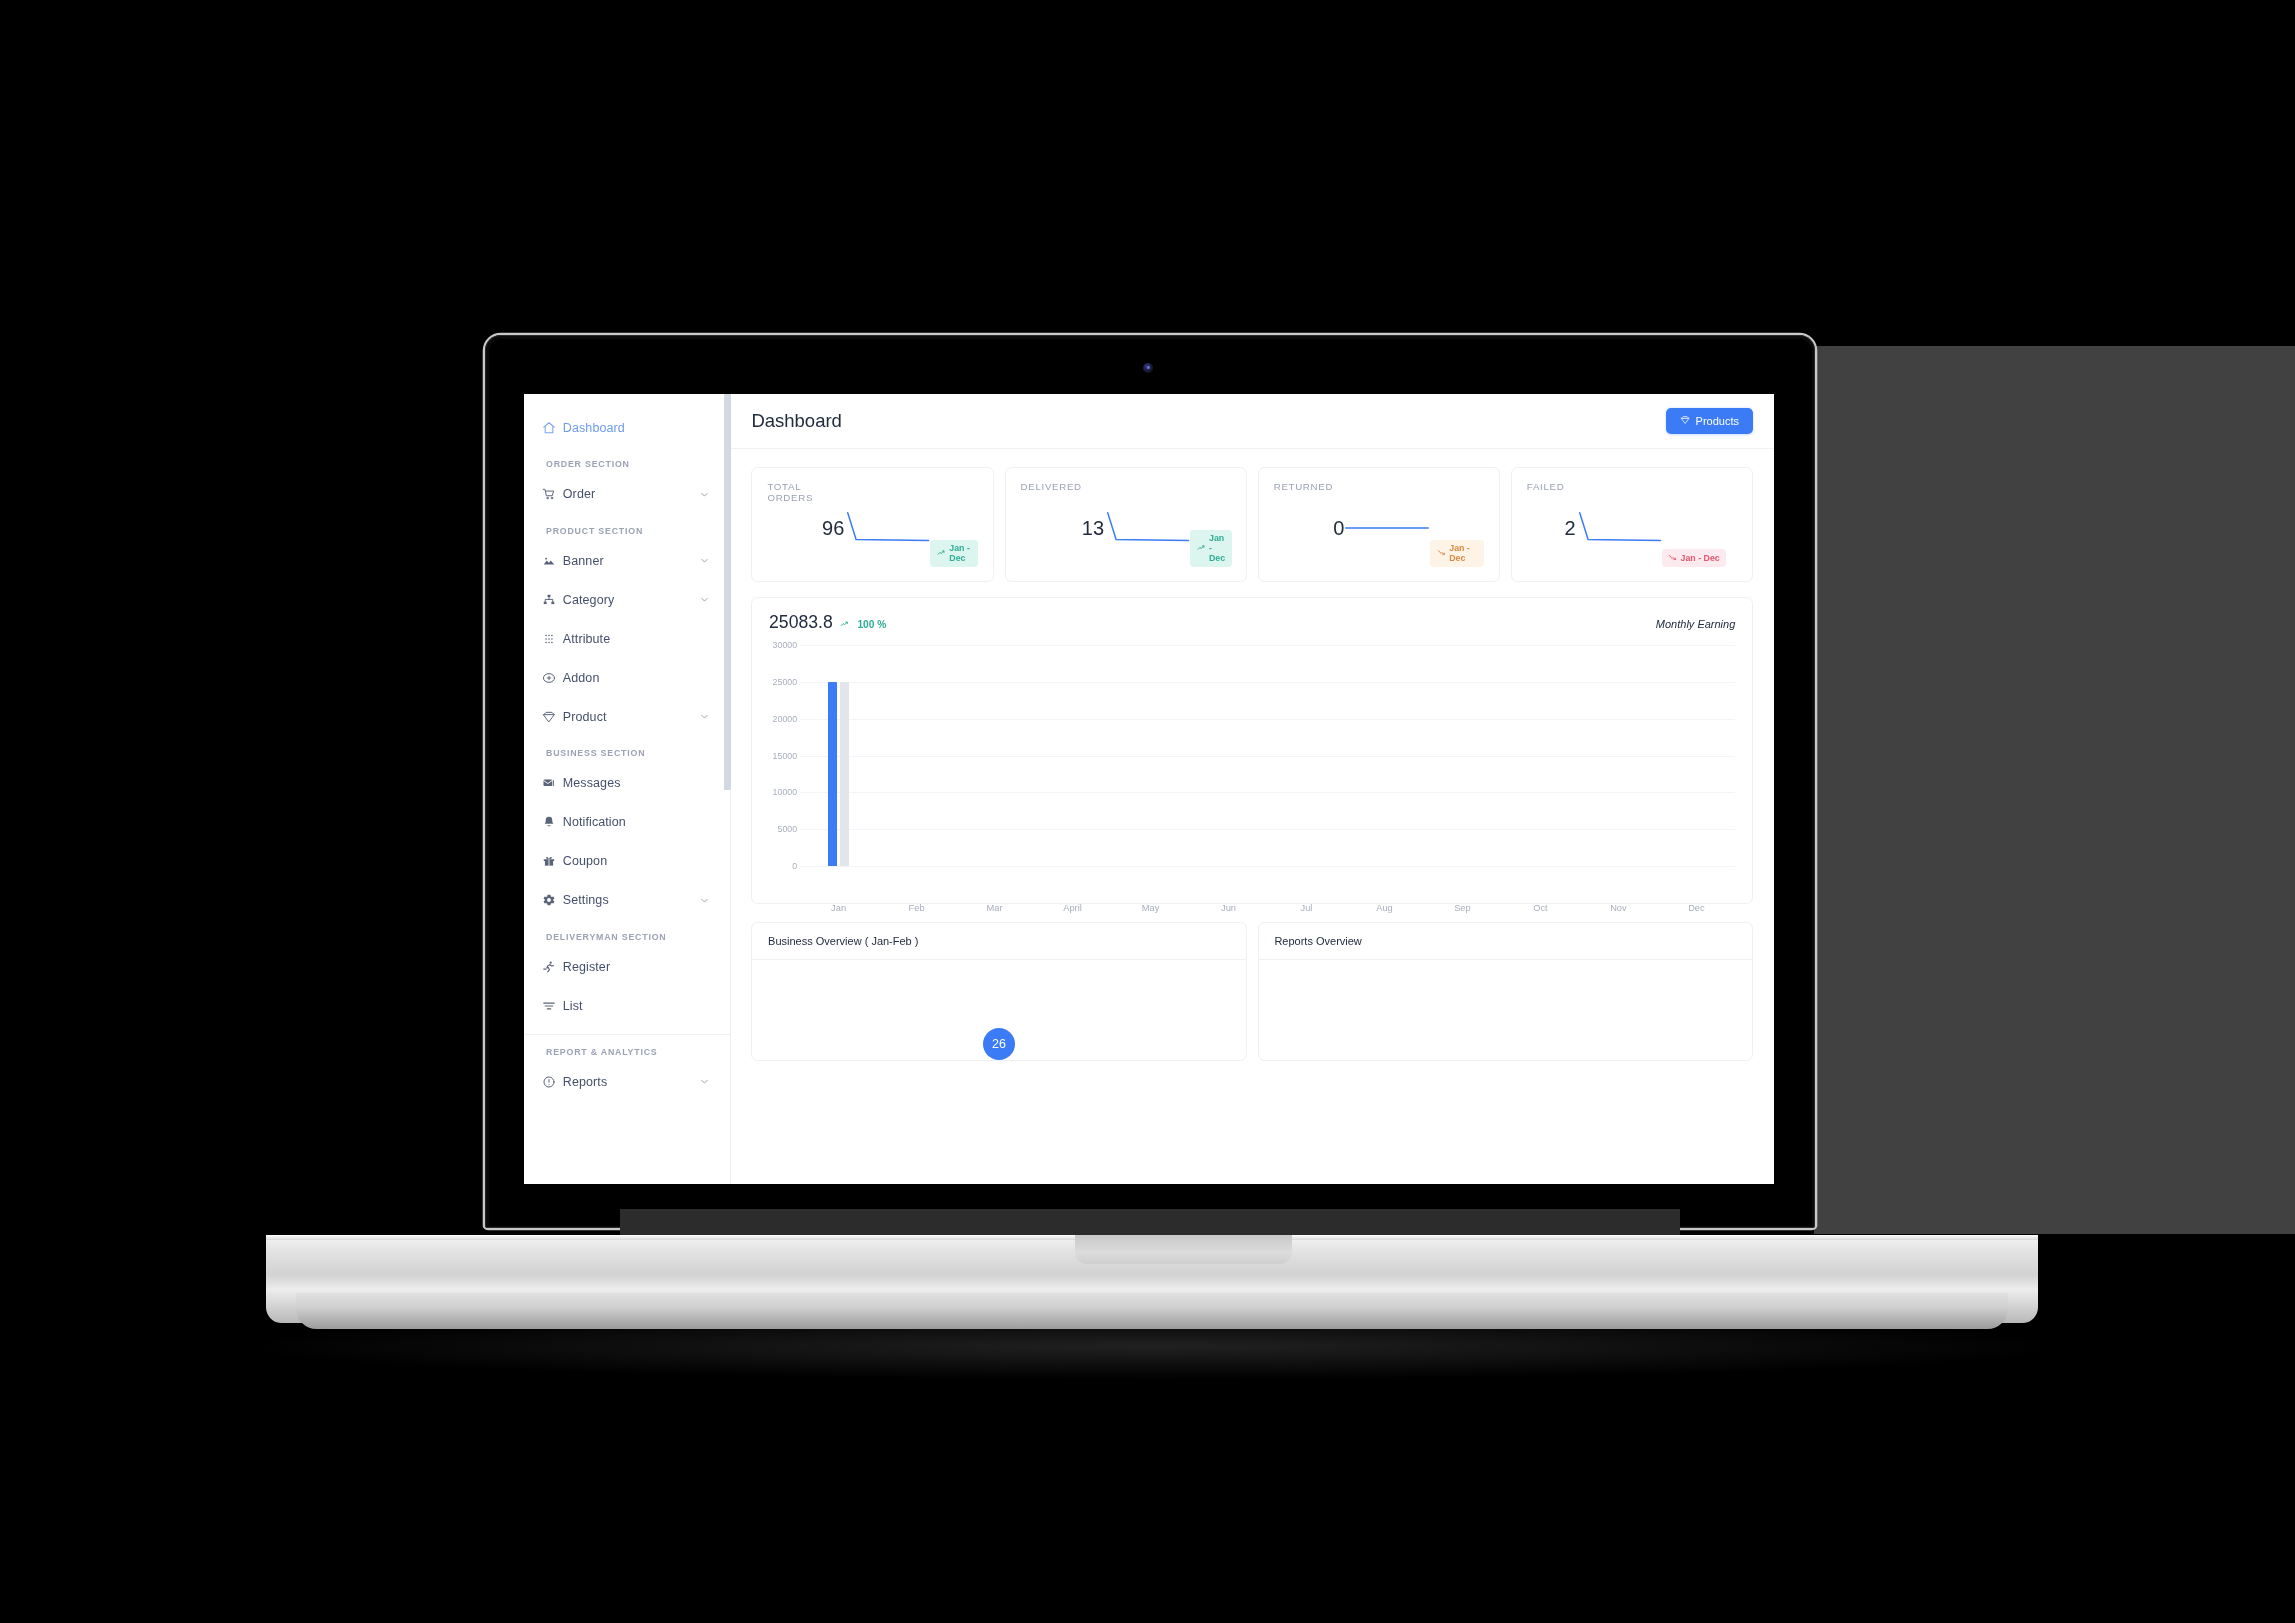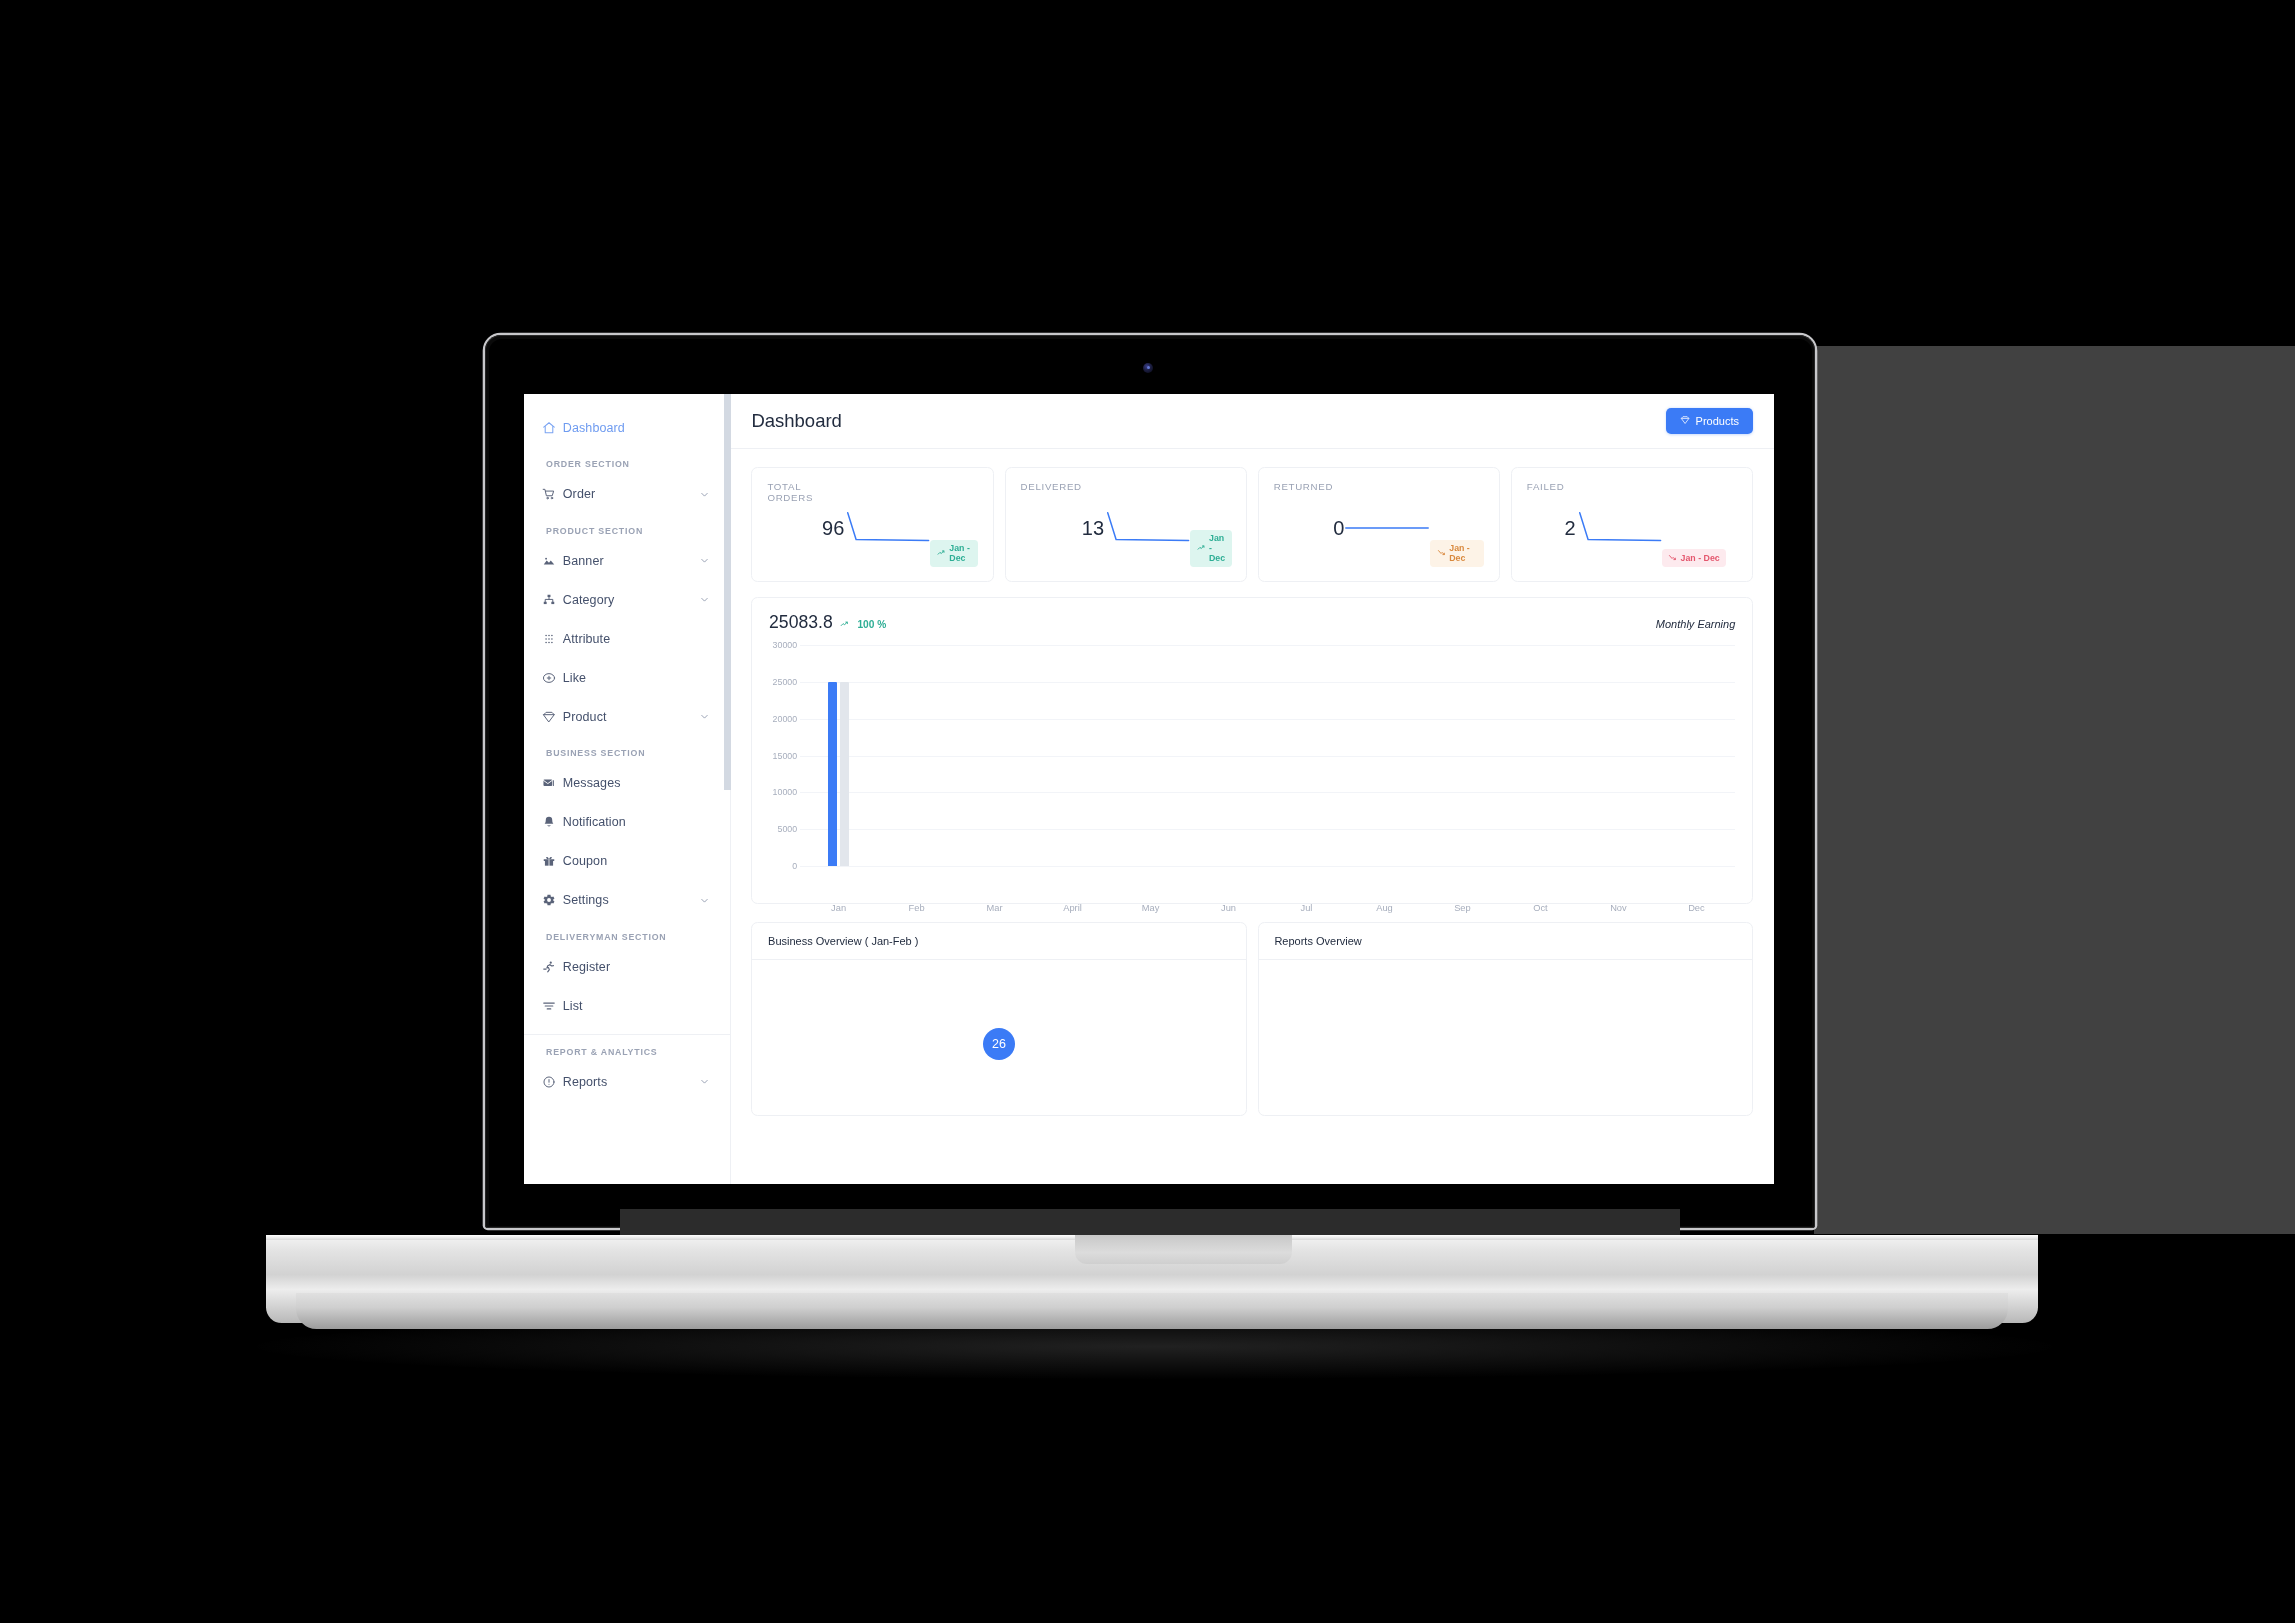--- a/index.html
+++ b/index.html
@@ -237,21 +237,21 @@
   
   #bottom-row{
     display:flex; gap:11px;
     padding:17.6px 21px 0 20.4px;
   }
   .bottom-card{
     flex:1 1 0; min-width:0;
     border:0.9px solid #eef0f4;
     border-radius:6.5px;
     background:#fff;
-    height:194px;
+    height:139px;
     display:flex; flex-direction:column;justify-content:space-between;
   }
   .bottom-head{
     padding:12px 15.7px;
     border-bottom:0.9px solid #eef0f4;
     font-size:11px; color:#222c3f;
   }
   .bottom-body{ flex:1 1 auto; padding:15.7px; position:relative; }
 
   #donut-wrap{
@@ -371,21 +371,21 @@
             </span>
             <span class="lbl">Attribute</span>
           </div>
           <div class="nav-item">
             <span class="ico">
               <svg width="14" height="14" viewBox="0 0 24 24" fill="none" stroke="currentColor" stroke-width="1.7" stroke-linecap="round" stroke-linejoin="round">
                 <ellipse cx="12" cy="12" rx="9.5" ry="7.5"></ellipse>
                 <path d="M12 9v6M9 12h6"></path>
               </svg>
             </span>
-            <span class="lbl">Like</span>
+            <span class="lbl">Addon</span>
           </div>
           <div class="nav-item">
             <span class="ico">
               <svg width="14" height="14" viewBox="0 0 24 24" fill="none" stroke="currentColor" stroke-width="1.7" stroke-linecap="round" stroke-linejoin="round">
                 <path d="M3 8h18l-9 12z"></path>
                 <path d="M3 8l4-4h10l4 4"></path>
               </svg>
             </span>
             <span class="lbl">Product</span>
             <span class="chev">

